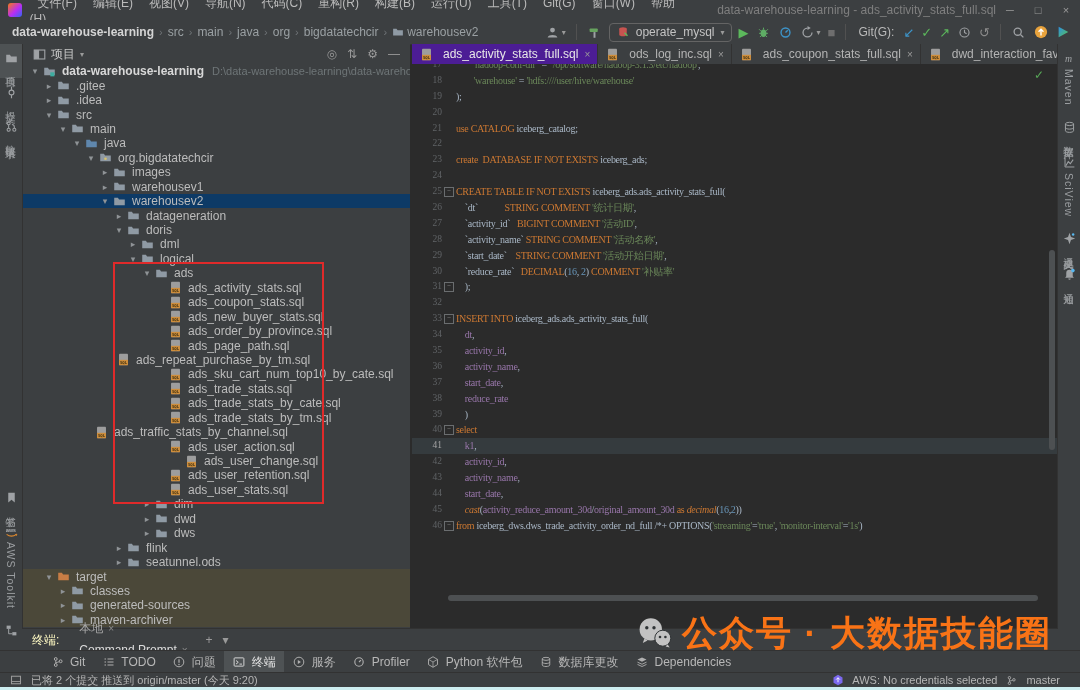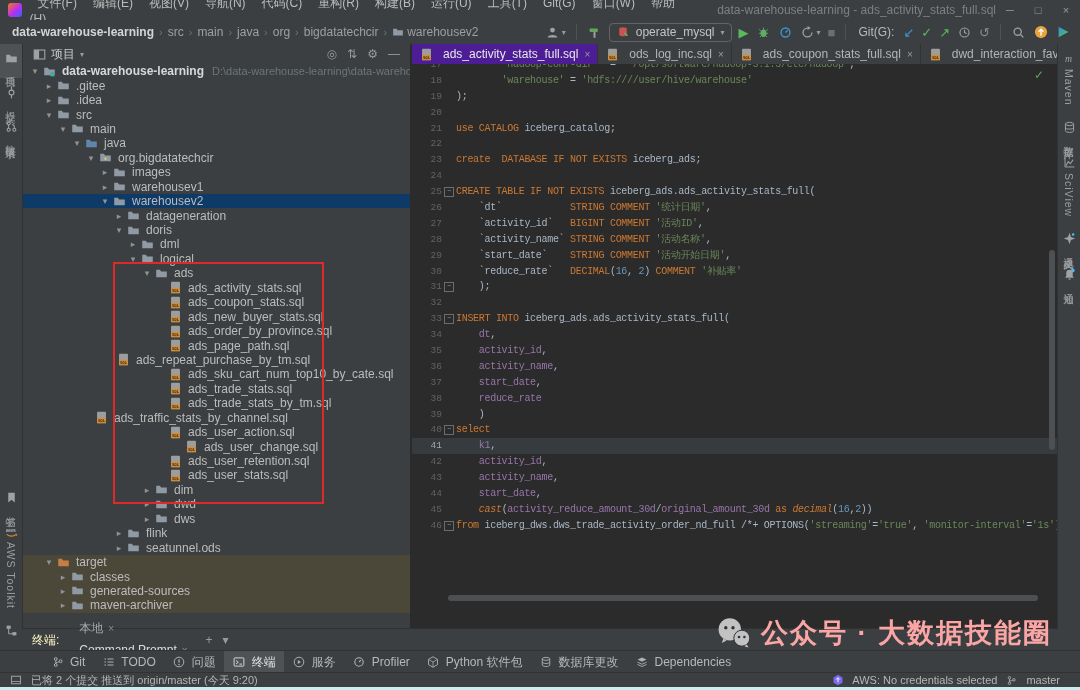--- a/index.html
+++ b/index.html
@@ -60,21 +60,21 @@
   #redbox{position:absolute;left:91px;top:198px;width:207px;height:238px;border:2px solid #e02a2a;z-index:8;}
 
   
   #tabbar{position:absolute;left:412px;top:44px;width:646px;height:20px;background:#3c3f41;
           display:flex;align-items:stretch;border-bottom:1px solid #323232;overflow:hidden;}
   .tab{display:flex;align-items:center;gap:4px;padding:0 7px;color:#b4b4b4;border-right:1px solid #323232;white-space:nowrap;}
   .tab.active{background:#4c1d95;color:#e8e8e8;}
   .tabclose{color:#9a9a9a;font-size:10px;margin-left:2px;}
   #editor{position:absolute;left:412px;top:64px;width:646px;height:564px;background:#2b2b2b;overflow:hidden;}
   #codelines{position:absolute;left:0;top:-7px;width:100%;}
-  .cl{display:flex;height:15.9px;line-height:15.9px;font-family:Liberation Mono, monospace;font-size:10px;letter-spacing:-0.3px;justify-content:flex-end;}
+  .cl{display:flex;height:15.9px;line-height:15.9px;font-family:Liberation Serif, serif;font-size:10px;letter-spacing:-0.3px;justify-content:flex-end;}
   .cl.cur{background:#353b3e;}
   .lnum{width:30px;flex:none;text-align:right;color:#606366;font-size:9.5px;letter-spacing:0;}
   .lfold{width:14px;flex:none;display:flex;align-items:center;justify-content:center;}
   .foldbox{width:8px;height:8px;border:1px solid #6a6d6f;color:#9a9a9a;font-size:7px;line-height:6px;text-align:center;background:#2b2b2b;}
   .ltext{white-space:pre;flex:1;overflow:hidden;}
   .k{color:#cc7832;} .s{color:#6a8759;} .n2{color:#6897bb;} .f{color:#9876aa;}
   .d{color:#a9b7c6;} .c{color:#cc7832;font-style:italic;}
   #okcheck{position:absolute;right:14px;top:4px;color:#57a657;font-size:12px;}
   #vscroll{position:absolute;right:3px;top:186px;width:6px;height:200px;background:#4d5052;border-radius:3px;}
   #hscroll{position:absolute;left:36px;bottom:27px;height:6px;width:590px;background:#4d5052;border-radius:3px;}
@@ -82,21 +82,21 @@
   
   #termband{position:absolute;left:22px;top:628px;width:1036px;height:22px;background:#3c3f41;
             border-top:1px solid #323232;display:flex;align-items:center;z-index:6;}
   #termlabel{margin-left:10px;color:#fef9c3;}
   .termtab{display:flex;align-items:center;gap:5px;margin-left:16px;color:#a9a9a9;height:22px;padding:0 4px;}
   .termtab.active{color:#dcdcdc;border-bottom:2px solid #7d7d7d;}
   .ttclose{color:#8b8b8b;font-size:10px;}
   #termextras{display:flex;gap:10px;margin-left:14px;color:#9a9a9a;}
   #watermark{position:absolute;right:28px;top:612px;height:42px;display:flex;align-items:center;gap:10px;
              z-index:9;color:#a2a2a2;}
-  #wmtext{font-size:27px;font-weight:bold;letter-spacing:2px;color:#fca5a5;}
+  #wmtext{font-size:35px;font-weight:bold;letter-spacing:2px;color:#f97316;}
 
   
   #bottombar{position:absolute;left:0;top:650px;width:1080px;height:22px;background:#3c3f41;
              border-top:1px solid #323232;display:flex;align-items:center;z-index:7;}
   .btool{display:flex;align-items:center;gap:5px;padding:0 8px;height:22px;color:#b7b7b7;white-space:nowrap;}
   .btool.active{background:#4e5254;color:#e3e3e3;}
   #bottombar .spacer{width:42px;}
 
   
   #statusbar{position:absolute;left:0;top:672px;width:1080px;height:14px;background:#3c3f41;
@@ -618,20 +618,31 @@
       </div>
       <div class="trow" style="padding-left: 132px;">
         <span class="chev"></span>
         <span class="ticn icn ticon">
           <svg width="13" height="13" viewBox="0 0 16 16">
             <rect x="2.5" y="1" width="11" height="14" rx="1" fill="#9d9d9d"></rect>
             <rect x="2.5" y="8.4" width="11" height="6.6" fill="#cf8e3c"></rect>
             <text x="3.6" y="13.8" font-size="5" font-weight="bold" fill="#40300f" font-family="monospace">SQL</text>
           </svg>
         </span>
+        <span>ads_trade_stats_by_cate.sql</span>
+      </div>
+      <div class="trow" style="padding-left: 132px;">
+        <span class="chev"></span>
+        <span class="ticn icn ticon">
+          <svg width="13" height="13" viewBox="0 0 16 16">
+            <rect x="2.5" y="1" width="11" height="14" rx="1" fill="#9d9d9d"></rect>
+            <rect x="2.5" y="8.4" width="11" height="6.6" fill="#cf8e3c"></rect>
+            <text x="3.6" y="13.8" font-size="5" font-weight="bold" fill="#40300f" font-family="monospace">SQL</text>
+          </svg>
+        </span>
         <span>ads_trade_stats_by_tm.sql</span>
       </div>
       <div class="trow" style="padding-left: 58px;">
         <span class="chev"></span>
         <span class="ticn icn ticon">
           <svg width="13" height="13" viewBox="0 0 16 16">
             <rect x="2.5" y="1" width="11" height="14" rx="1" fill="#9d9d9d"></rect>
             <rect x="2.5" y="8.4" width="11" height="6.6" fill="#cf8e3c"></rect>
             <text x="3.6" y="13.8" font-size="5" font-weight="bold" fill="#40300f" font-family="monospace">SQL</text>
           </svg>

